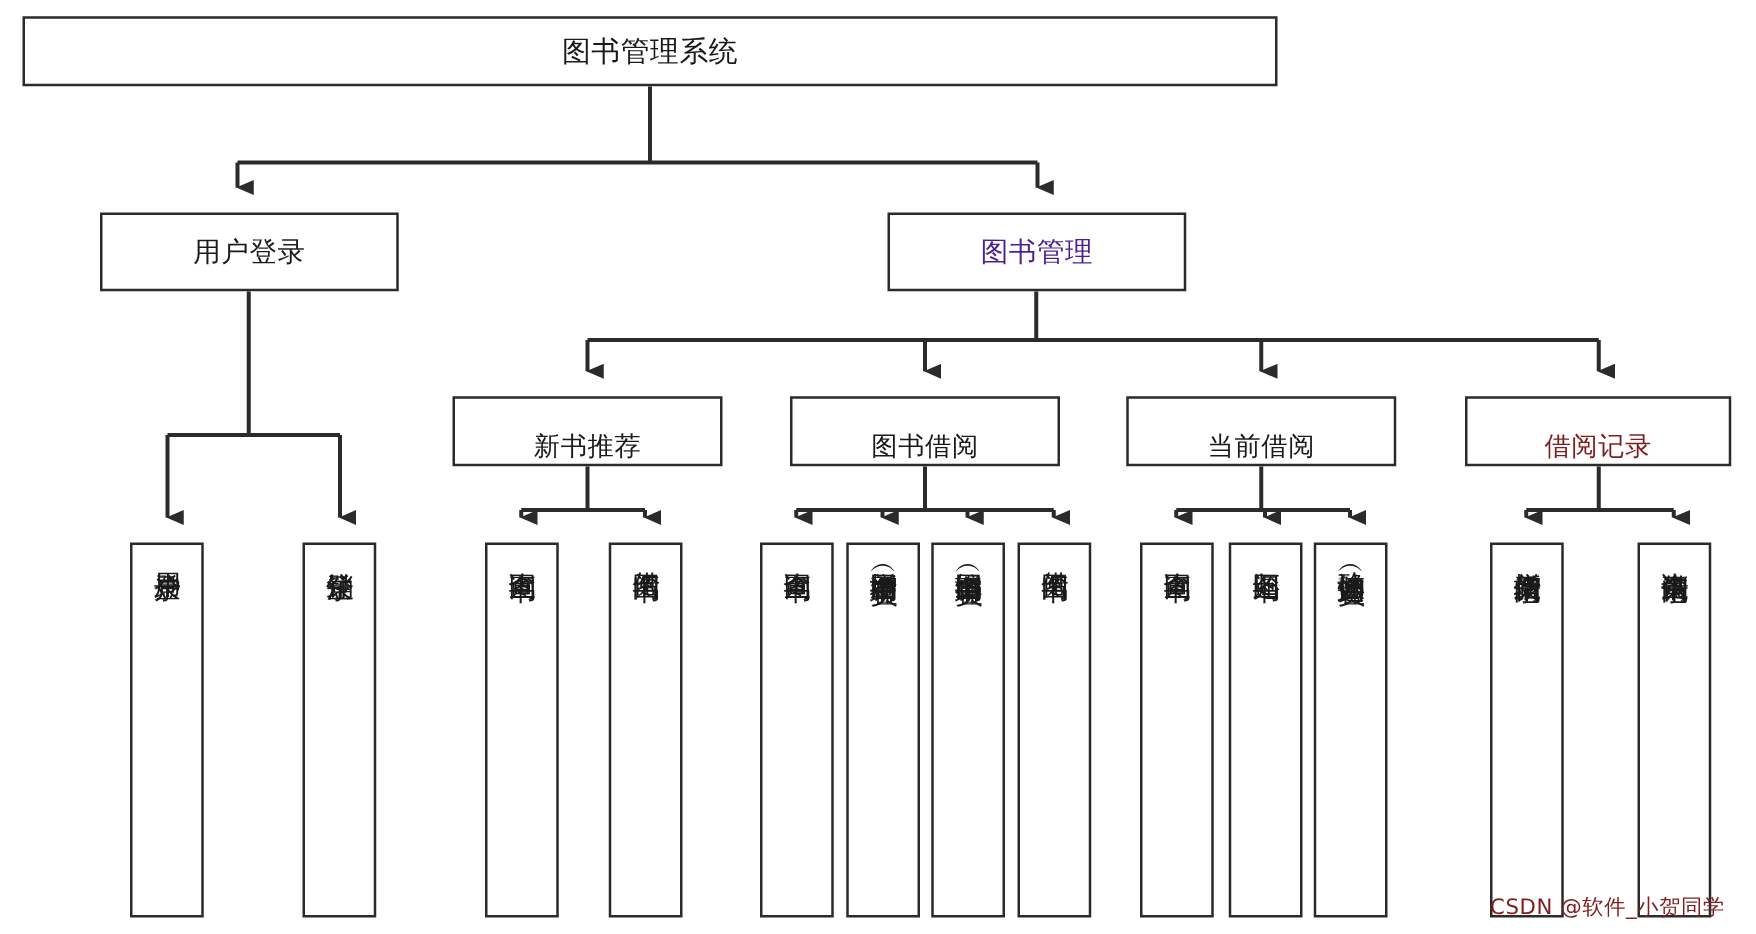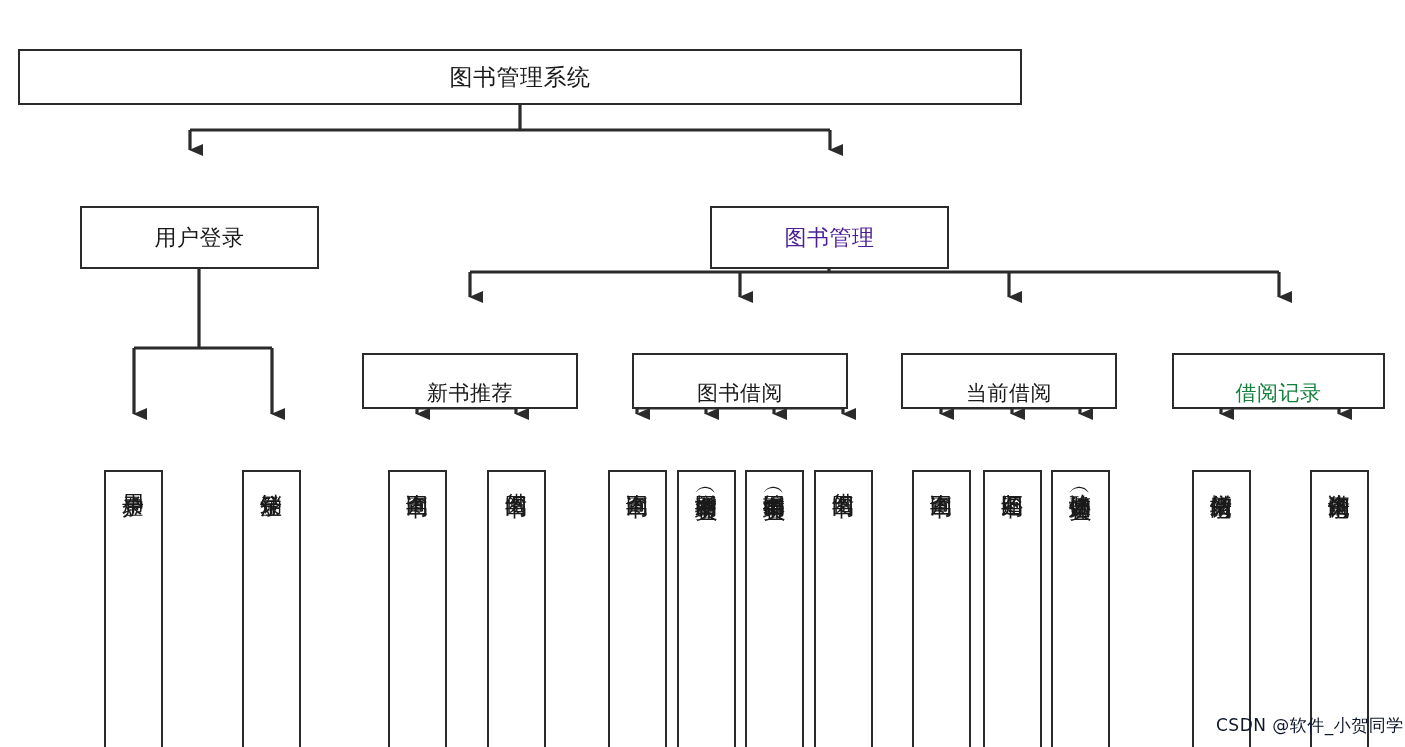--- a/index.html
+++ b/index.html
@@ -28,21 +28,20 @@
   }
   .node {
     position: absolute;
     box-sizing: border-box;
     background: #ffffff;
     border: 2px solid #c4b5fd;
     display: flex;
     align-items: center;
     justify-content: center;
     color: #1a1a1a;
-    margin-top: 36px;
   }
   .node.horiz {
     writing-mode: horizontal-tb;
     font-size: 22px;
     letter-spacing: 0.5px;
   }
   .node.vert {
     writing-mode: vertical-rl;
     text-orientation: upright;
     font-size: 22px;
@@ -139,21 +138,21 @@
 
   <div class="node horiz lvl3" style="left: 362px; top: 317px; width: 216px; height: 56px; border-color: rgb(43, 43, 43); background: rgb(255, 255, 255); color: rgb(26, 26, 26);">
     <span>新书推荐</span>
   </div>
   <div class="node horiz lvl3" style="left: 632px; top: 317px; width: 216px; height: 56px; border-color: rgb(43, 43, 43); background: rgb(255, 255, 255); color: rgb(26, 26, 26);">
     <span>图书借阅</span>
   </div>
   <div class="node horiz lvl3" style="left: 901px; top: 317px; width: 216px; height: 56px; border-color: rgb(43, 43, 43); background: rgb(255, 255, 255); color: rgb(26, 26, 26);">
     <span>当前借阅</span>
   </div>
-  <div class="node horiz lvl3" style="left: 1172px; top: 317px; width: 213px; height: 56px; border-color: rgb(43, 43, 43); background: rgb(255, 255, 255); color: #15803d;">
+  <div class="node horiz lvl3" style="left: 1172px; top: 317px; width: 213px; height: 56px; border-color: rgb(43, 43, 43); background: rgb(255, 255, 255); color: #7f1d1d;">
     <span>借阅记录</span>
   </div>
 
   <div class="node vert" style="left: 104px; top: 434px; width: 59px; height: 300px; border-color: rgb(43, 43, 43); background: rgb(255, 255, 255); color: rgb(26, 26, 26);">
     <span class="vlabel">用户登录</span>
   </div>
   <div class="node vert" style="left: 242px; top: 434px; width: 59px; height: 300px; border-color: rgb(43, 43, 43); background: rgb(255, 255, 255); color: rgb(26, 26, 26);">
     <span class="vlabel">注销登录</span>
   </div>
   <div class="node vert" style="left: 388px; top: 434px; width: 59px; height: 300px; border-color: rgb(43, 43, 43); background: rgb(255, 255, 255); color: rgb(26, 26, 26);">
@@ -183,15 +182,15 @@
   <div class="node vert" style="left: 1051px; top: 434px; width: 59px; height: 300px; border-color: rgb(43, 43, 43); background: rgb(255, 255, 255); color: rgb(26, 26, 26);">
     <span class="vlabel">确认归还（管理员）</span>
   </div>
   <div class="node vert" style="left: 1192px; top: 434px; width: 59px; height: 300px; border-color: rgb(43, 43, 43); background: rgb(255, 255, 255); color: rgb(26, 26, 26);">
     <span class="vlabel">新增借阅记录</span>
   </div>
   <div class="node vert" style="left: 1310px; top: 434px; width: 59px; height: 300px; border-color: rgb(43, 43, 43); background: rgb(255, 255, 255); color: rgb(26, 26, 26);">
     <span class="vlabel">查询借阅记录</span>
   </div>
 
-  <div class="watermark" style="left: 1192px; top: 714px; color: #0f172a; padding-left: 24px;">CSDN @软件_小贺同学</div>
+  <div class="watermark" style="left: 1192px; top: 714px; color: #7f1d1d;">CSDN @软件_小贺同学</div>
 
 </div>
 
 </body></html>

